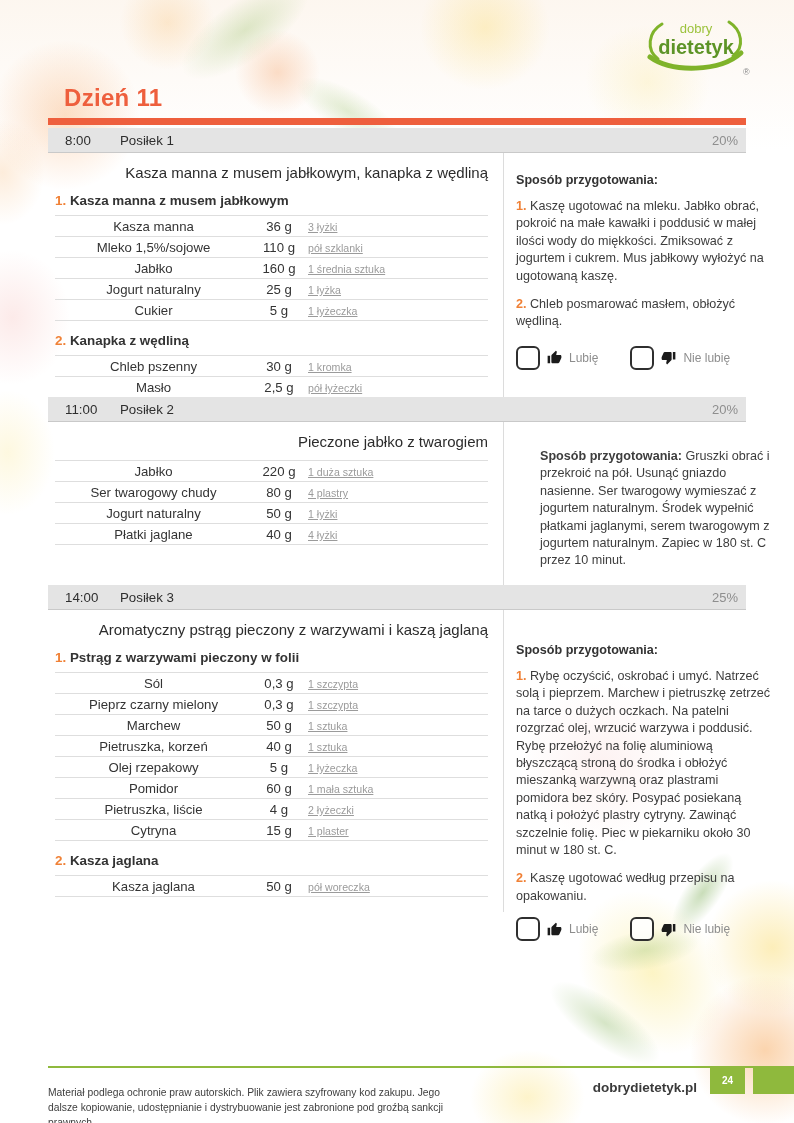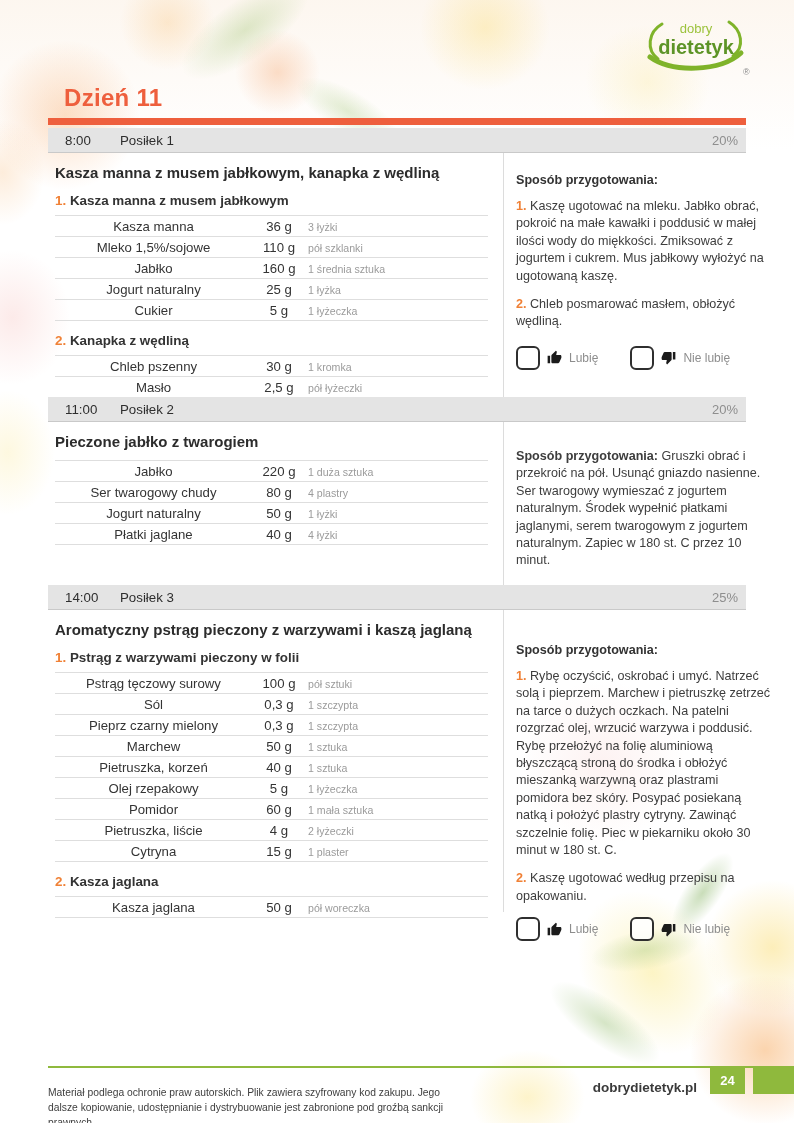--- a/index.html
+++ b/index.html
@@ -29,49 +29,49 @@
   .mpct{position:absolute;right:8px;font-size:13px;color:#8e8e8e;margin-left:10px;}
 
   .meal-body{position:relative;}
   #meal1 .meal-body{height:245px;} #meal2 .meal-body{height:164px;} #meal3 .meal-body{height:302px;}
 
   .col-left{position:absolute;left:0;top:0;width:440px;padding-left:7px;box-sizing:border-box;}
   .col-right{position:absolute;left:455px;top:0;bottom:0;width:268px;box-sizing:border-box;
     border-left:1px solid #dcdcdc;padding:20px 0 0 12px;}
   #meal2 .col-right{padding-top:26px;} #meal3 .col-right{padding-top:33px;}
 
-  .dish-title{margin:11px 0 0 0;font-size:15px;font-weight:bold;color:#2c2c2c;}
+  .dish-title{margin:11px 0 0 0;font-size:15px;font-weight:normal;color:#2c2c2c;text-align:right;}
   .sec-h{margin:12px 0 0 0;font-size:13.4px;font-weight:bold;color:#333;}
   .num{color:#f08136;font-weight:bold;}
 
   .itable{margin-top:7px;border-top:1px solid #dedede;width:433px;}
   .irow{display:grid;grid-template-columns:193px 58px 1fr;align-items:baseline;
     border-bottom:1px solid #dedede;padding:3px 2px 2px 2px;}
   .iname,.iamt{font-size:13.2px;color:#343434;text-align:center;}
-  .imeas{font-size:10.6px;color:#9b9b9b;}
+  .imeas{font-size:10.6px;color:#9b9b9b;text-decoration:underline;}
 
   .prep-h{margin:0;font-size:12.6px;font-weight:bold;color:#333;}
   .step{margin:11px 0 0 0;font-size:12.6px;color:#3d3d3d;line-height:17.4px;}
   .prep-h-inline{font-weight:bold;}
 
   .like-row{display:flex;gap:32px;margin-top:15px;align-items:center;}
   .like-group{display:flex;align-items:center;gap:7px;}
   .checkbox{width:20px;height:20px;border:2px solid #2f2f2f;border-radius:6px;
     background:rgba(255,255,255,.85);cursor:pointer;}
   .thumb{width:15px;height:15px;fill:#1b1b1b;}
   .thumb.down{transform:rotate(180deg);}
   .like-label{font-size:12px;color:#8d8d8d;}
 
   
   .footer-rule{position:absolute;left:48px;top:1066px;width:746px;height:2px;background:#8fb93d;z-index:3;}
   .disclaimer{position:absolute;left:48px;top:1075px;width:402px;z-index:3;
     font-size:10.3px;line-height:15px;color:#3e3e3e;}
   .site{position:absolute;right:97px;top:1080px;z-index:3;font-size:13.5px;font-weight:600;color:#3a3a3a;}
   .page-num-box{position:absolute;left:710px;top:1066px;width:35px;height:28px;z-index:3;
-    background:#8fb93d;color:#fff;font-size:13px;font-weight:bold;
+    background:#8fb93d;color:#fff;font-size:10px;font-weight:bold;
     display:flex;align-items:center;justify-content:center;}
   .corner-box{position:absolute;left:753px;top:1066px;width:41px;height:28px;background:#8fb93d;z-index:3;}
 </style>
 </head>
 <body>
 
 <div class="page">
 
   <div class="decor">
     <div class="top-fade"></div>
@@ -215,21 +215,21 @@
               <span class="imeas">1 łyżki</span>
             </div>
           <div class="irow">
               <span class="iname">Płatki jaglane</span>
               <span class="iamt">40 g</span>
               <span class="imeas">4 łyżki</span>
             </div>
         </div>
       </div>
       <div class="col-right">
-        <p class="step" style="margin-top:0;"><span class="prep-h-inline">Sposób przygotowania:</span> <span>Gruszki obrać i przekroić na pół. Usunąć gniazdo nasienne. Ser twarogowy wymieszać z jogurtem naturalnym. Środek wypełnić płatkami jaglanymi, serem twarogowym z jogurtem naturalnym. Zapiec w 180 st. C przez 10 minut.</span></p>
+        <p class="step" style="margin-top:0;margin-left:24px;"><span class="prep-h-inline">Sposób przygotowania:</span> <span>Gruszki obrać i przekroić na pół. Usunąć gniazdo nasienne. Ser twarogowy wymieszać z jogurtem naturalnym. Środek wypełnić płatkami jaglanymi, serem twarogowym z jogurtem naturalnym. Zapiec w 180 st. C przez 10 minut.</span></p>
         <div class="like-row">
           <div class="like-group">
             <span class="checkbox"></span>
             <svg class="thumb" viewBox="0 0 24 24">
                 <path d="M1 21h4V9H1v12zM23 10c0-1.1-.9-2-2-2h-6.31l.95-4.57.03-.32c0-.41-.17-.79-.44-1.06L14.17 1 7.59 7.59C7.22 7.95 7 8.45 7 9v10c0 1.1.9 2 2 2h9c.83 0 1.54-.5 1.84-1.22l3.02-7.05c.09-.23.14-.47.14-.73v-2z"></path>
               </svg>
             <span class="like-label">Lubię</span>
           </div>
           <div class="like-group">
             <span class="checkbox"></span>
@@ -248,25 +248,20 @@
       <span class="mtime">14:00</span>
       <span class="mname">Posiłek 3</span>
       <span class="mpct">25%</span>
     </div>
     <div class="meal-body">
       <div class="col-left">
         <h2 class="dish-title">Aromatyczny pstrąg pieczony z warzywami i kaszą jaglaną</h2>
         <h3 class="sec-h"><span class="num">1.</span> <span>Pstrąg z warzywami pieczony w folii</span></h3>
         <div class="itable">
           <div class="irow">
-              <span class="iname">Pstrąg tęczowy surowy</span>
-              <span class="iamt">100 g</span>
-              <span class="imeas">pół sztuki</span>
-            </div>
-          <div class="irow">
               <span class="iname">Sól</span>
               <span class="iamt">0,3 g</span>
               <span class="imeas">1 szczypta</span>
             </div>
           <div class="irow">
               <span class="iname">Pieprz czarny mielony</span>
               <span class="iamt">0,3 g</span>
               <span class="imeas">1 szczypta</span>
             </div>
           <div class="irow">

